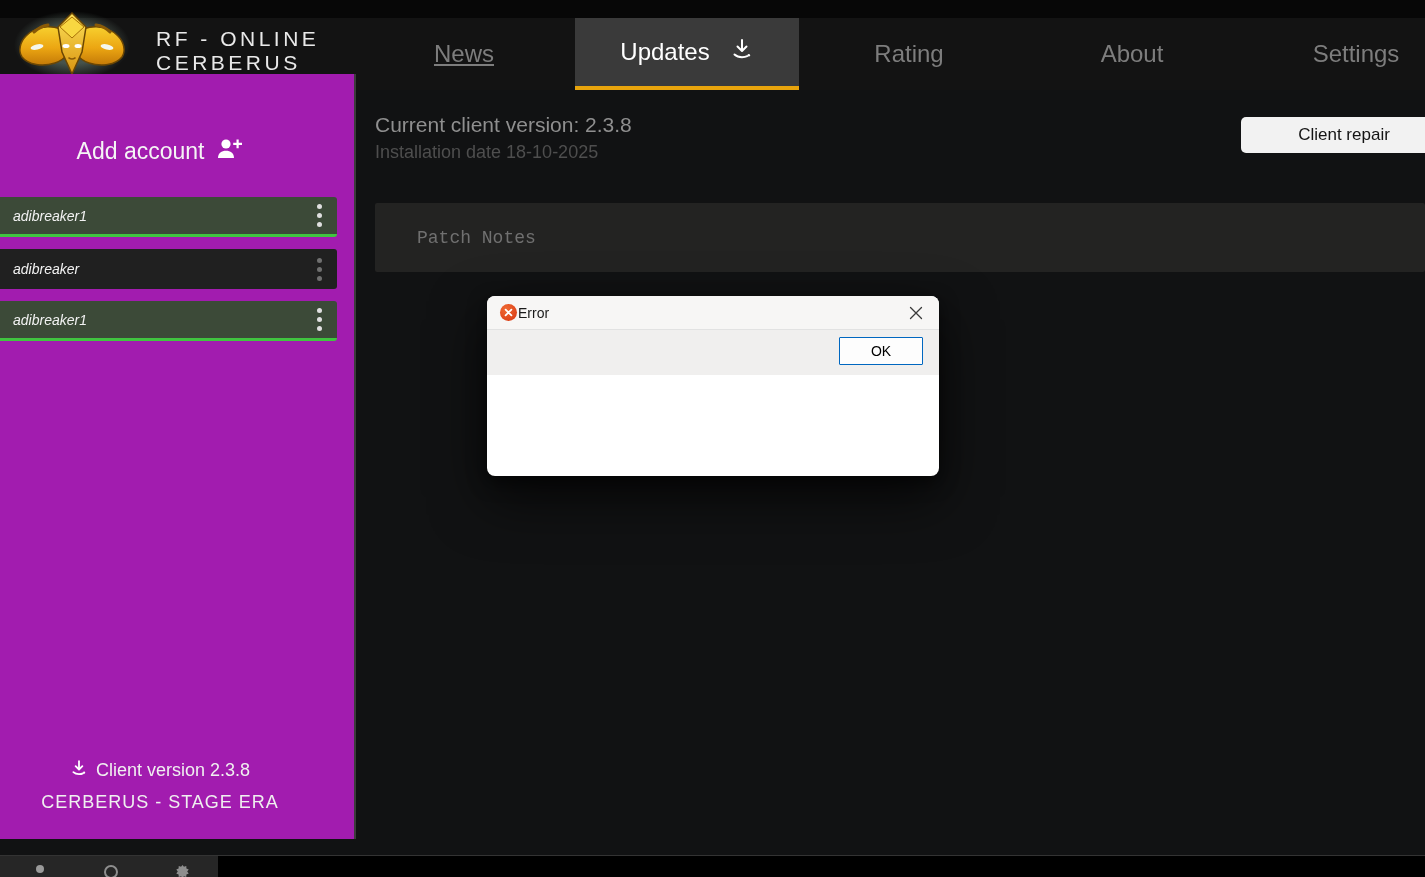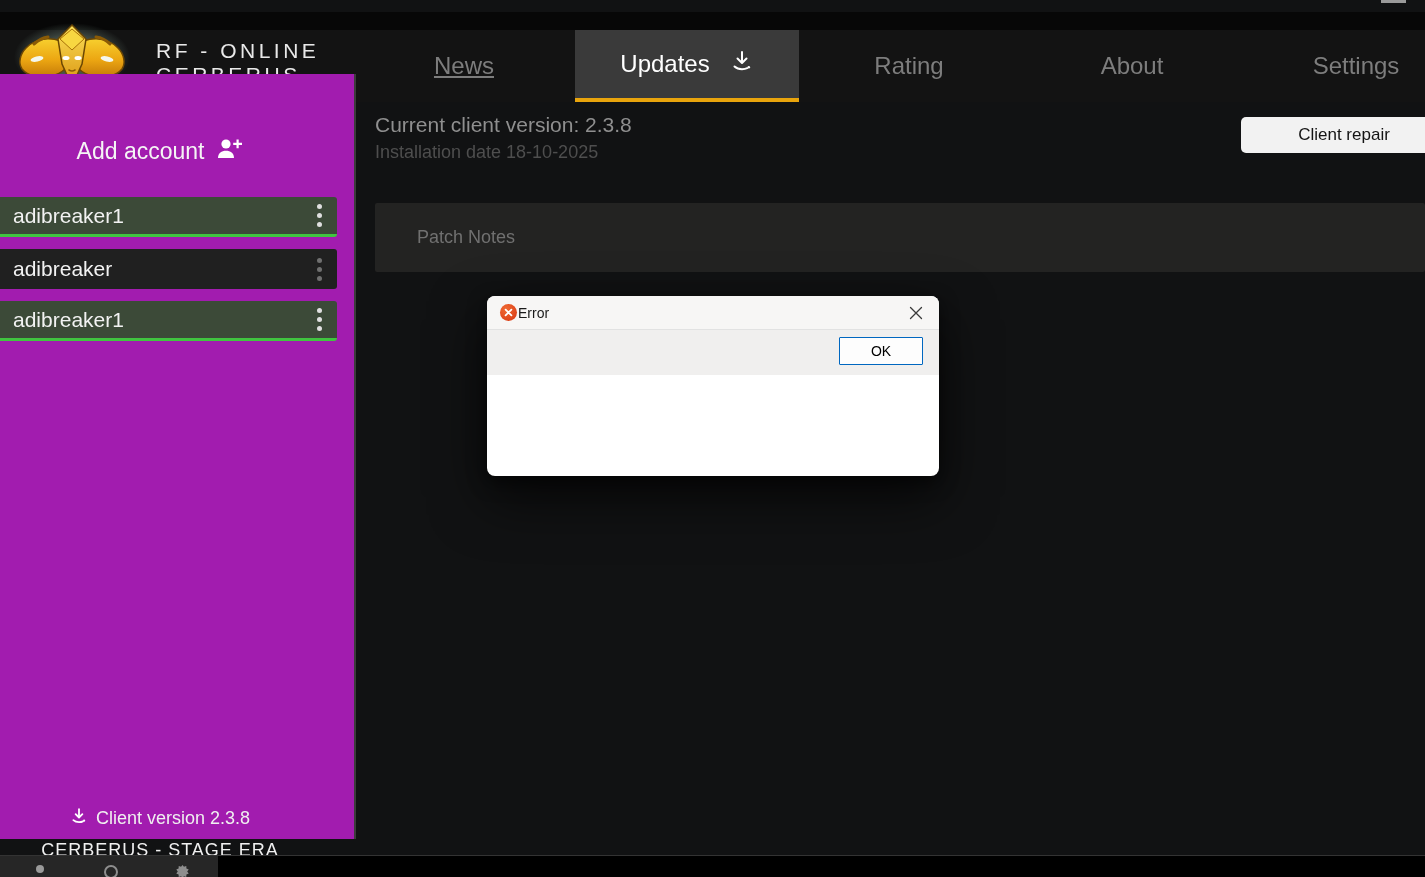--- a/index.html
+++ b/index.html
@@ -4,56 +4,56 @@
 <style>
   * { margin:0; padding:0; box-sizing:border-box; }
   html,body { background:#000; }
   body { font-family:"Liberation Sans", sans-serif; }
   .app { position:relative; width:1425px; height:877px; background:#111213; overflow:hidden; }
 
   
   .min-frag { position:absolute; left:1381px; top:0; width:25px; height:3px; background:#9a9a9a; }
 
   
-  .header { position:absolute; left:0; top:12px; width:1425px; height:90px; background:#131313; }
+  .header { position:absolute; left:0; top:0; width:1425px; height:90px; background:#131313; }
   .header::before { content:""; position:absolute; left:0; top:0; width:100%; height:18px; background:#070707; }
   .brand-logo { position:absolute; left:12px; top:6px; }
   .brand-text { position:absolute; left:156px; top:27px; color:#e9e9e9; font-size:21px; letter-spacing:3.5px; line-height:24px; white-space:nowrap; }
   .tab { position:absolute; top:18px; height:72px; display:flex; align-items:center; justify-content:center; gap:20px;
          color:#7d7d7d; font-size:24px; cursor:pointer; }
   .tab.active { background:#3a3a3a; color:#ffffff; border-bottom:4px solid #e8a40c; }
   .tab-news { left:399px; width:130px;text-decoration:underline; }
   .tab-updates { left:575px; width:224px; }
   .tab-rating { left:844px; width:130px; }
   .tab-about { left:1067px; width:130px; }
   .tab-settings { left:1290px; width:132px; }
 
   
   .sidebar { position:absolute; left:0; top:74px; width:356px; height:765px; background:#a21caf; border-right:2px solid #3c3c3c; }
   .add-account { position:absolute; left:0; top:62px; width:320px; display:flex; align-items:center; justify-content:center; gap:12px;
                  color:#f5f5f5; font-size:23px; cursor:pointer; }
   .acct { position:absolute; left:0; width:337px; height:40px; display:flex; align-items:center;
           background:#202020; border-radius:0 3px 3px 0; cursor:pointer; }
   .acct.selected { background:#3c4a38; border-bottom:3px solid #40c440; }
-  .acct-name { color:#f2f2f2; font-size:21px; padding-left:13px; flex:1; }
+  .acct-name { color:#f2f2f2; font-size:14px; padding-left:13px; flex:1;font-style:italic; }
   .kebab { width:24px; height:30px; display:flex; flex-direction:column; align-items:center; justify-content:center; gap:4px; margin-right:6px; cursor:pointer; }
   .kebab i { width:5px; height:5px; border-radius:50%; background:#e0e0e0; }
   .acct.plain .kebab i { background:#707070; }
-  .side-foot { position:absolute; left:0; width:320px; text-align:center; color:#f0f0f0;margin-top:48px; }
+  .side-foot { position:absolute; left:0; width:320px; text-align:center; color:#f0f0f0; }
   .side-foot-1 { top:685px; font-size:18px; display:flex; align-items:center; justify-content:center; gap:8px; }
   .side-foot-2 { top:718px; font-size:18px; letter-spacing:1px; }
 
   
   .cur-ver { position:absolute; left:375px; top:113px; color:#8f8f8f; font-size:21px; }
   .inst-date { position:absolute; left:375px; top:142px; color:#4e4e4e; font-size:18px; }
   .repair-btn { position:absolute; left:1241px; top:117px; width:206px; height:36px; background:#f2f2f2; color:#141414;
                 font-size:17px; border:none; border-radius:5px; font-family:inherit; cursor:pointer; text-align:center; }
   .patch-panel { position:absolute; left:375px; top:203px; width:1050px; height:69px; background:#232322; border-radius:2px;
                  display:flex; align-items:center; padding-left:42px; }
-  .patch-label { color:#707070; font-size:18px; }
+  .patch-label { color:#707070; font-size:18px;font-family:Liberation Mono, monospace; }
 
   
   .hdivider { position:absolute; left:0; top:855px; width:1425px; height:1px; background:#333; }
   .bottom-strip { position:absolute; left:0; top:856px; width:1425px; height:21px; background:#000; }
   .bottom-panel { position:absolute; left:0; top:0; width:218px; height:21px; background:#262626; overflow:hidden; }
   .peek { position:absolute; top:9px; }
   .peek-person { left:34px; width:12px; height:14px; }
   .peek-person::before { content:""; position:absolute; left:2px; top:0; width:8px; height:8px; border-radius:50%; background:#9a9a9a; }
   .peek-globe { left:104px; width:14px; height:14px; border:2px solid #8e8e8e; border-radius:50%; }
   .peek-gear { left:176px; width:13px; height:13px; background:#8e8e8e;

